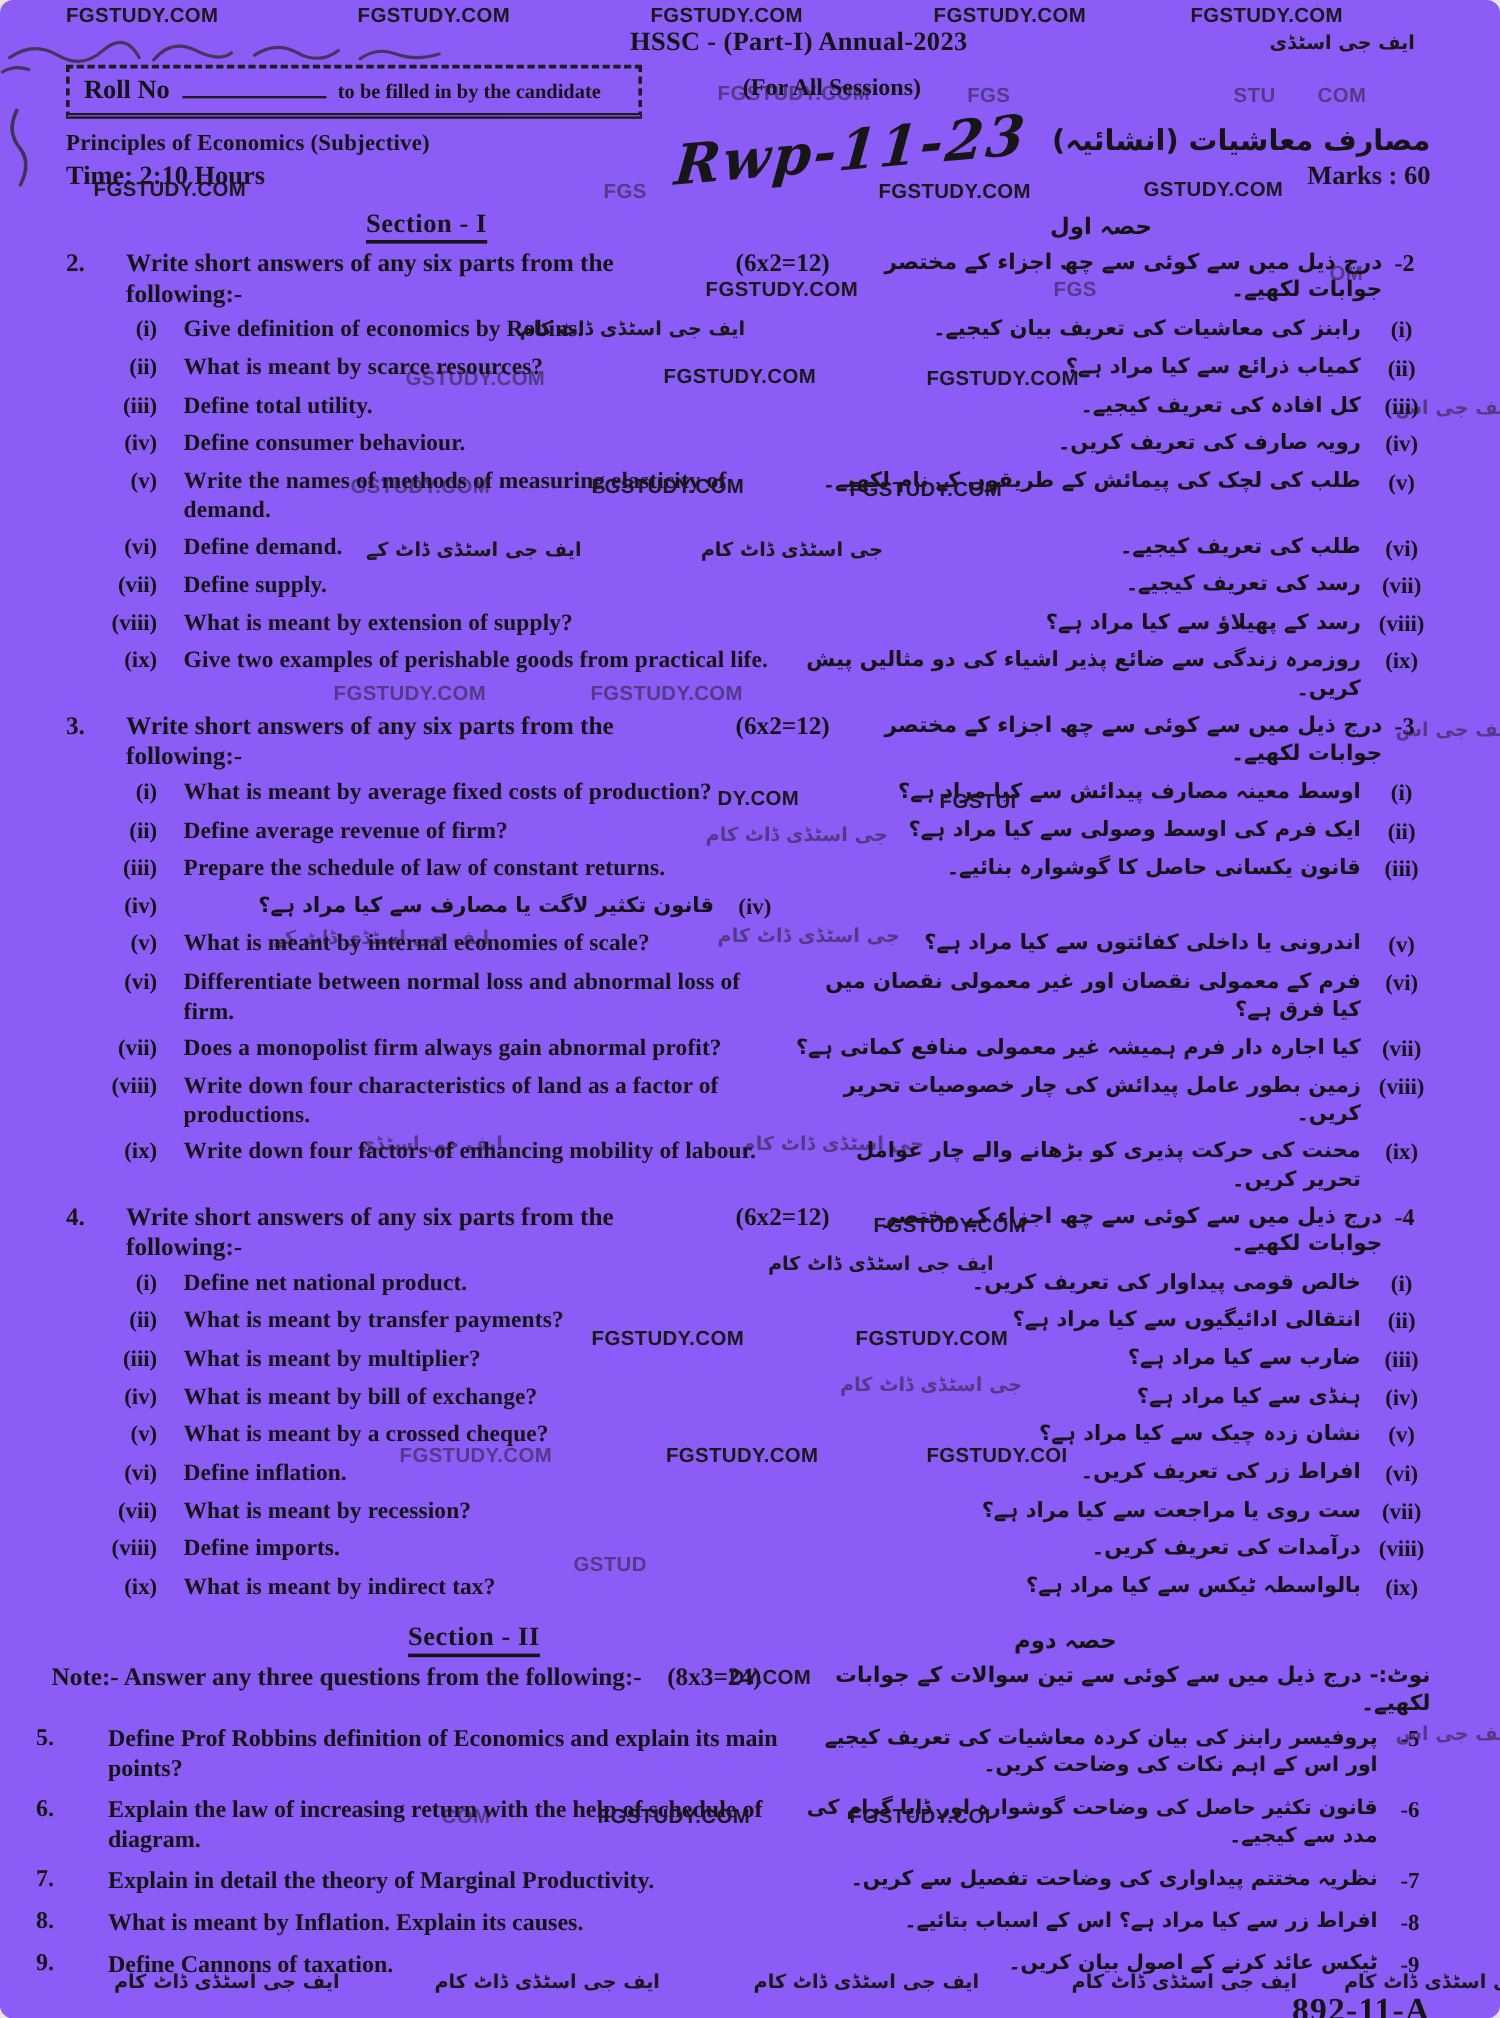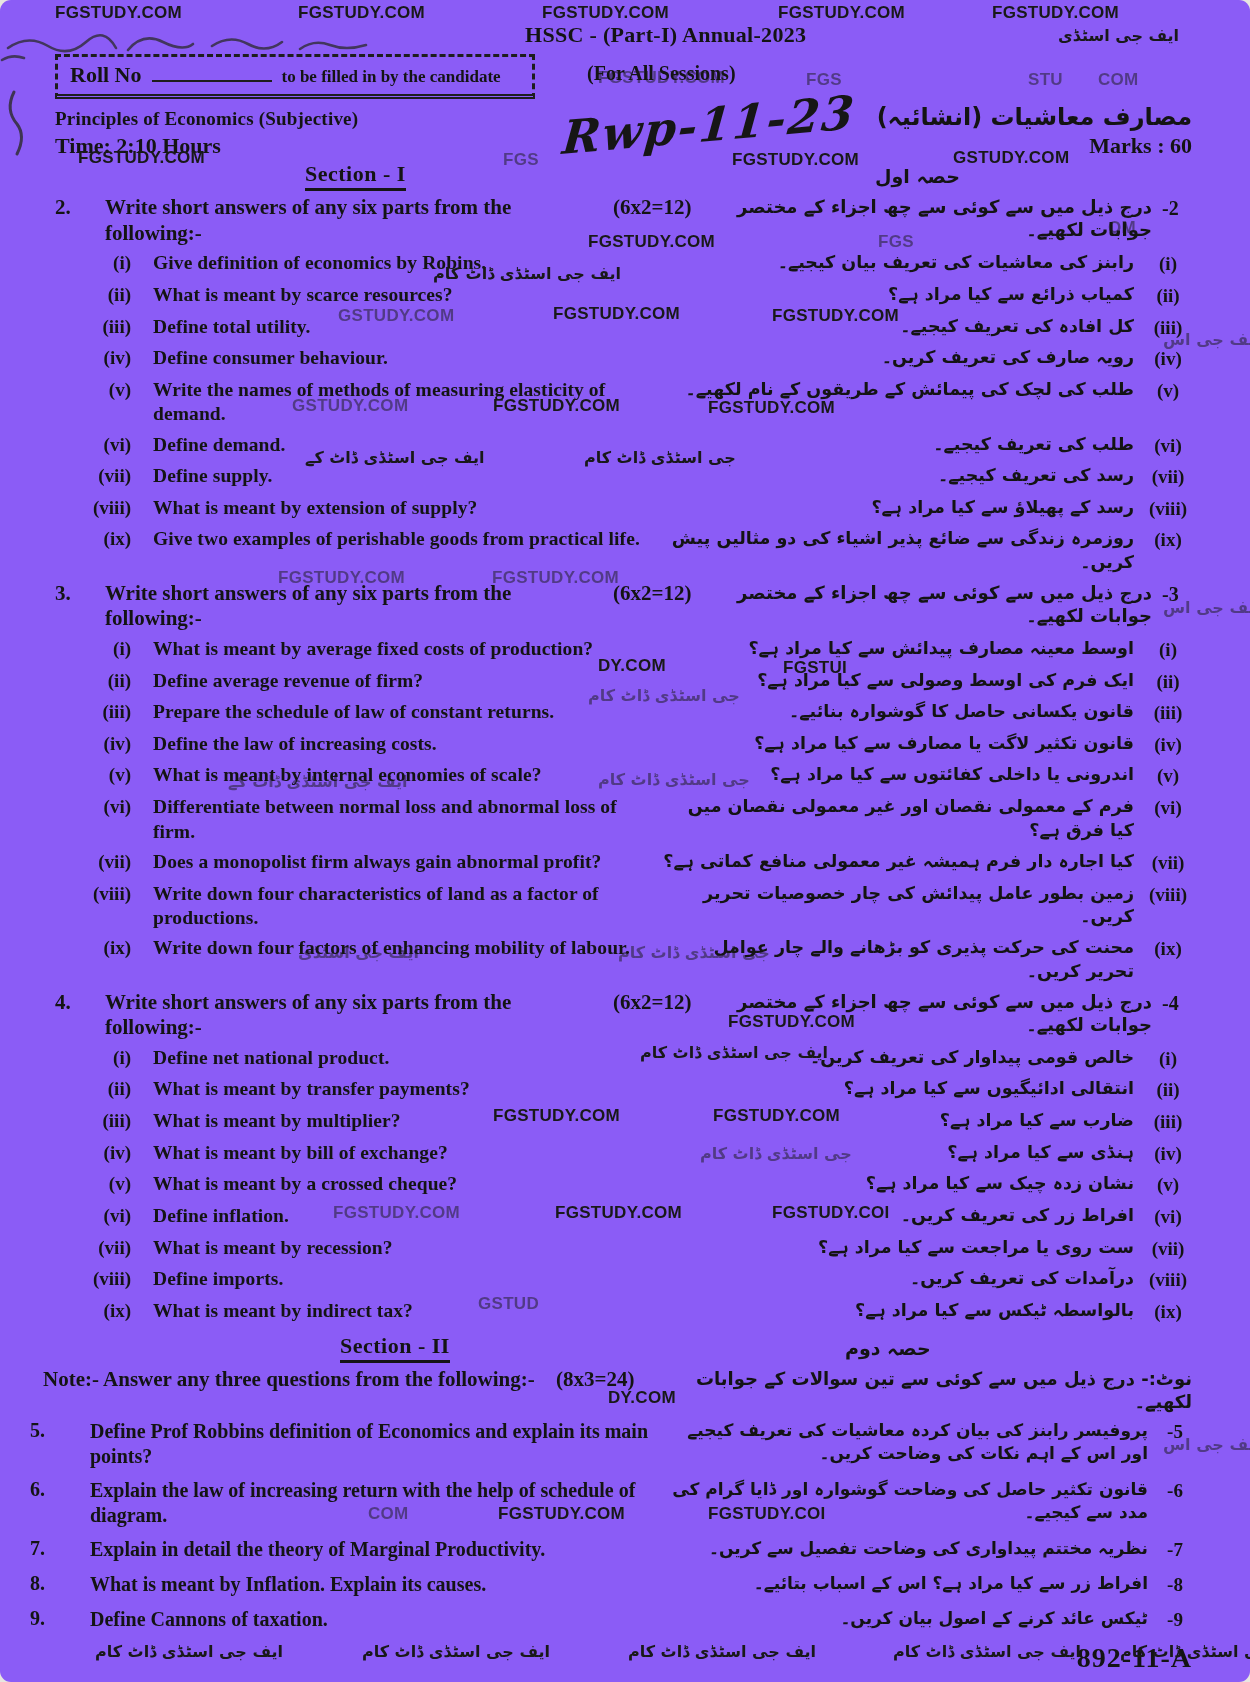--- a/index.html
+++ b/index.html
@@ -10,38 +10,38 @@
   
   .wm{position:absolute;font-family:"Liberation Sans","DejaVu Sans",sans-serif;font-weight:bold;
       font-size:17px;color:#191919;white-space:nowrap;letter-spacing:.3px;z-index:3;pointer-events:none;}
   .wm.ur{font-family:"DejaVu Sans",sans-serif;font-size:16px;}
   .wm.faded{opacity:.5;}
 
   .scribble{position:absolute;z-index:2;pointer-events:none;}
 
   
   .exam-line{margin:20px 0 0 470px;width:fit-content;font-size:22px;font-weight:bold;letter-spacing:.3px;}
-  .roll-row{display:flex;margin-top:6px;align-items:flex-start;}
+  .roll-row{display:flex;margin-top:6px;align-items:flex-start;gap:32px;}
   .roll-box{width:452px;border:3px dashed #1d1d1d;border-bottom:5px double #1d1d1d;
             padding:5px 10px 6px 12px;display:flex;align-items:baseline;gap:10px;}
   .roll-label{font-size:22px;font-weight:bold;}
   .roll-blank{display:inline-block;width:120px;border-bottom:2.5px solid #1d1d1d;height:16px;}
   .roll-note{font-size:17px;font-weight:bold;}
   .sessions{margin-left:52px;padding-top:8px;font-size:20px;font-weight:bold;}
   .title-row{display:flex;justify-content:space-between;margin-top:4px;align-items:baseline;}
   .subject-title{font-size:19px;font-weight:bold;letter-spacing:.2px;text-align:center;}
   .subject-title-ur{font-family:"DejaVu Sans",sans-serif;font-size:24px;font-weight:bold;}
   .time-row{display:flex;justify-content:space-between;margin-top:2px;align-items:baseline;}
   .time-label,.marks-label{font-size:22px;font-weight:bold;}
   .handwritten{position:absolute;left:562px;top:98px;z-index:4;font-family:"DejaVu Serif",serif;
                font-style:italic;font-size:46px;font-weight:bold;color:#161616;
                transform:rotate(-5deg) skewX(-10deg);letter-spacing:2px;}
 
   
-  .sec-row{position:relative;height:32px;margin-top:0;}
+  .sec-row{position:relative;height:32px;margin-top:12px;}
   .sec-title{position:absolute;font-size:22px;font-weight:bold;border-bottom:3px solid #151515;
              padding-bottom:1px;letter-spacing:.5px;}
   .sec-title-ur{position:absolute;font-family:"DejaVu Sans",sans-serif;font-size:19px;font-weight:bold;}
 
   
   .question{margin-top:4px;}
   .q-head{display:grid;grid-template-columns:42px 500px 108px 1fr;column-gap:8px;margin-bottom:5px;}
   .q-num,.q-title,.q-marks{font-size:21px;font-weight:bold;line-height:1.22;}
   .q-marks{white-space:nowrap;}
   .q-ur{display:flex;gap:10px;align-items:flex-start;font-family:"DejaVu Sans",sans-serif;
@@ -296,21 +296,20 @@
             <div class="part-row">
     <div class="p-num">(iii)</div>
     <div class="p-en">Prepare the schedule of law of constant returns.</div>
     <div class="p-ur" dir="rtl">
       <span class="p-num-ur">(iii)</span>
       <span class="p-text-ur">قانون یکسانی حاصل کا گوشوارہ بنائیے۔</span>
     </div>
   </div>
             <div class="part-row">
     <div class="p-num">(iv)</div>
-    <div class="p-en">Define the law of increasing costs.</div>
     <div class="p-ur" dir="rtl">
       <span class="p-num-ur">(iv)</span>
       <span class="p-text-ur">قانون تکثیر لاگت یا مصارف سے کیا مراد ہے؟</span>
     </div>
   </div>
             <div class="part-row">
     <div class="p-num">(v)</div>
     <div class="p-en">What is meant by internal economies of scale?</div>
     <div class="p-ur" dir="rtl">
       <span class="p-num-ur">(v)</span>

